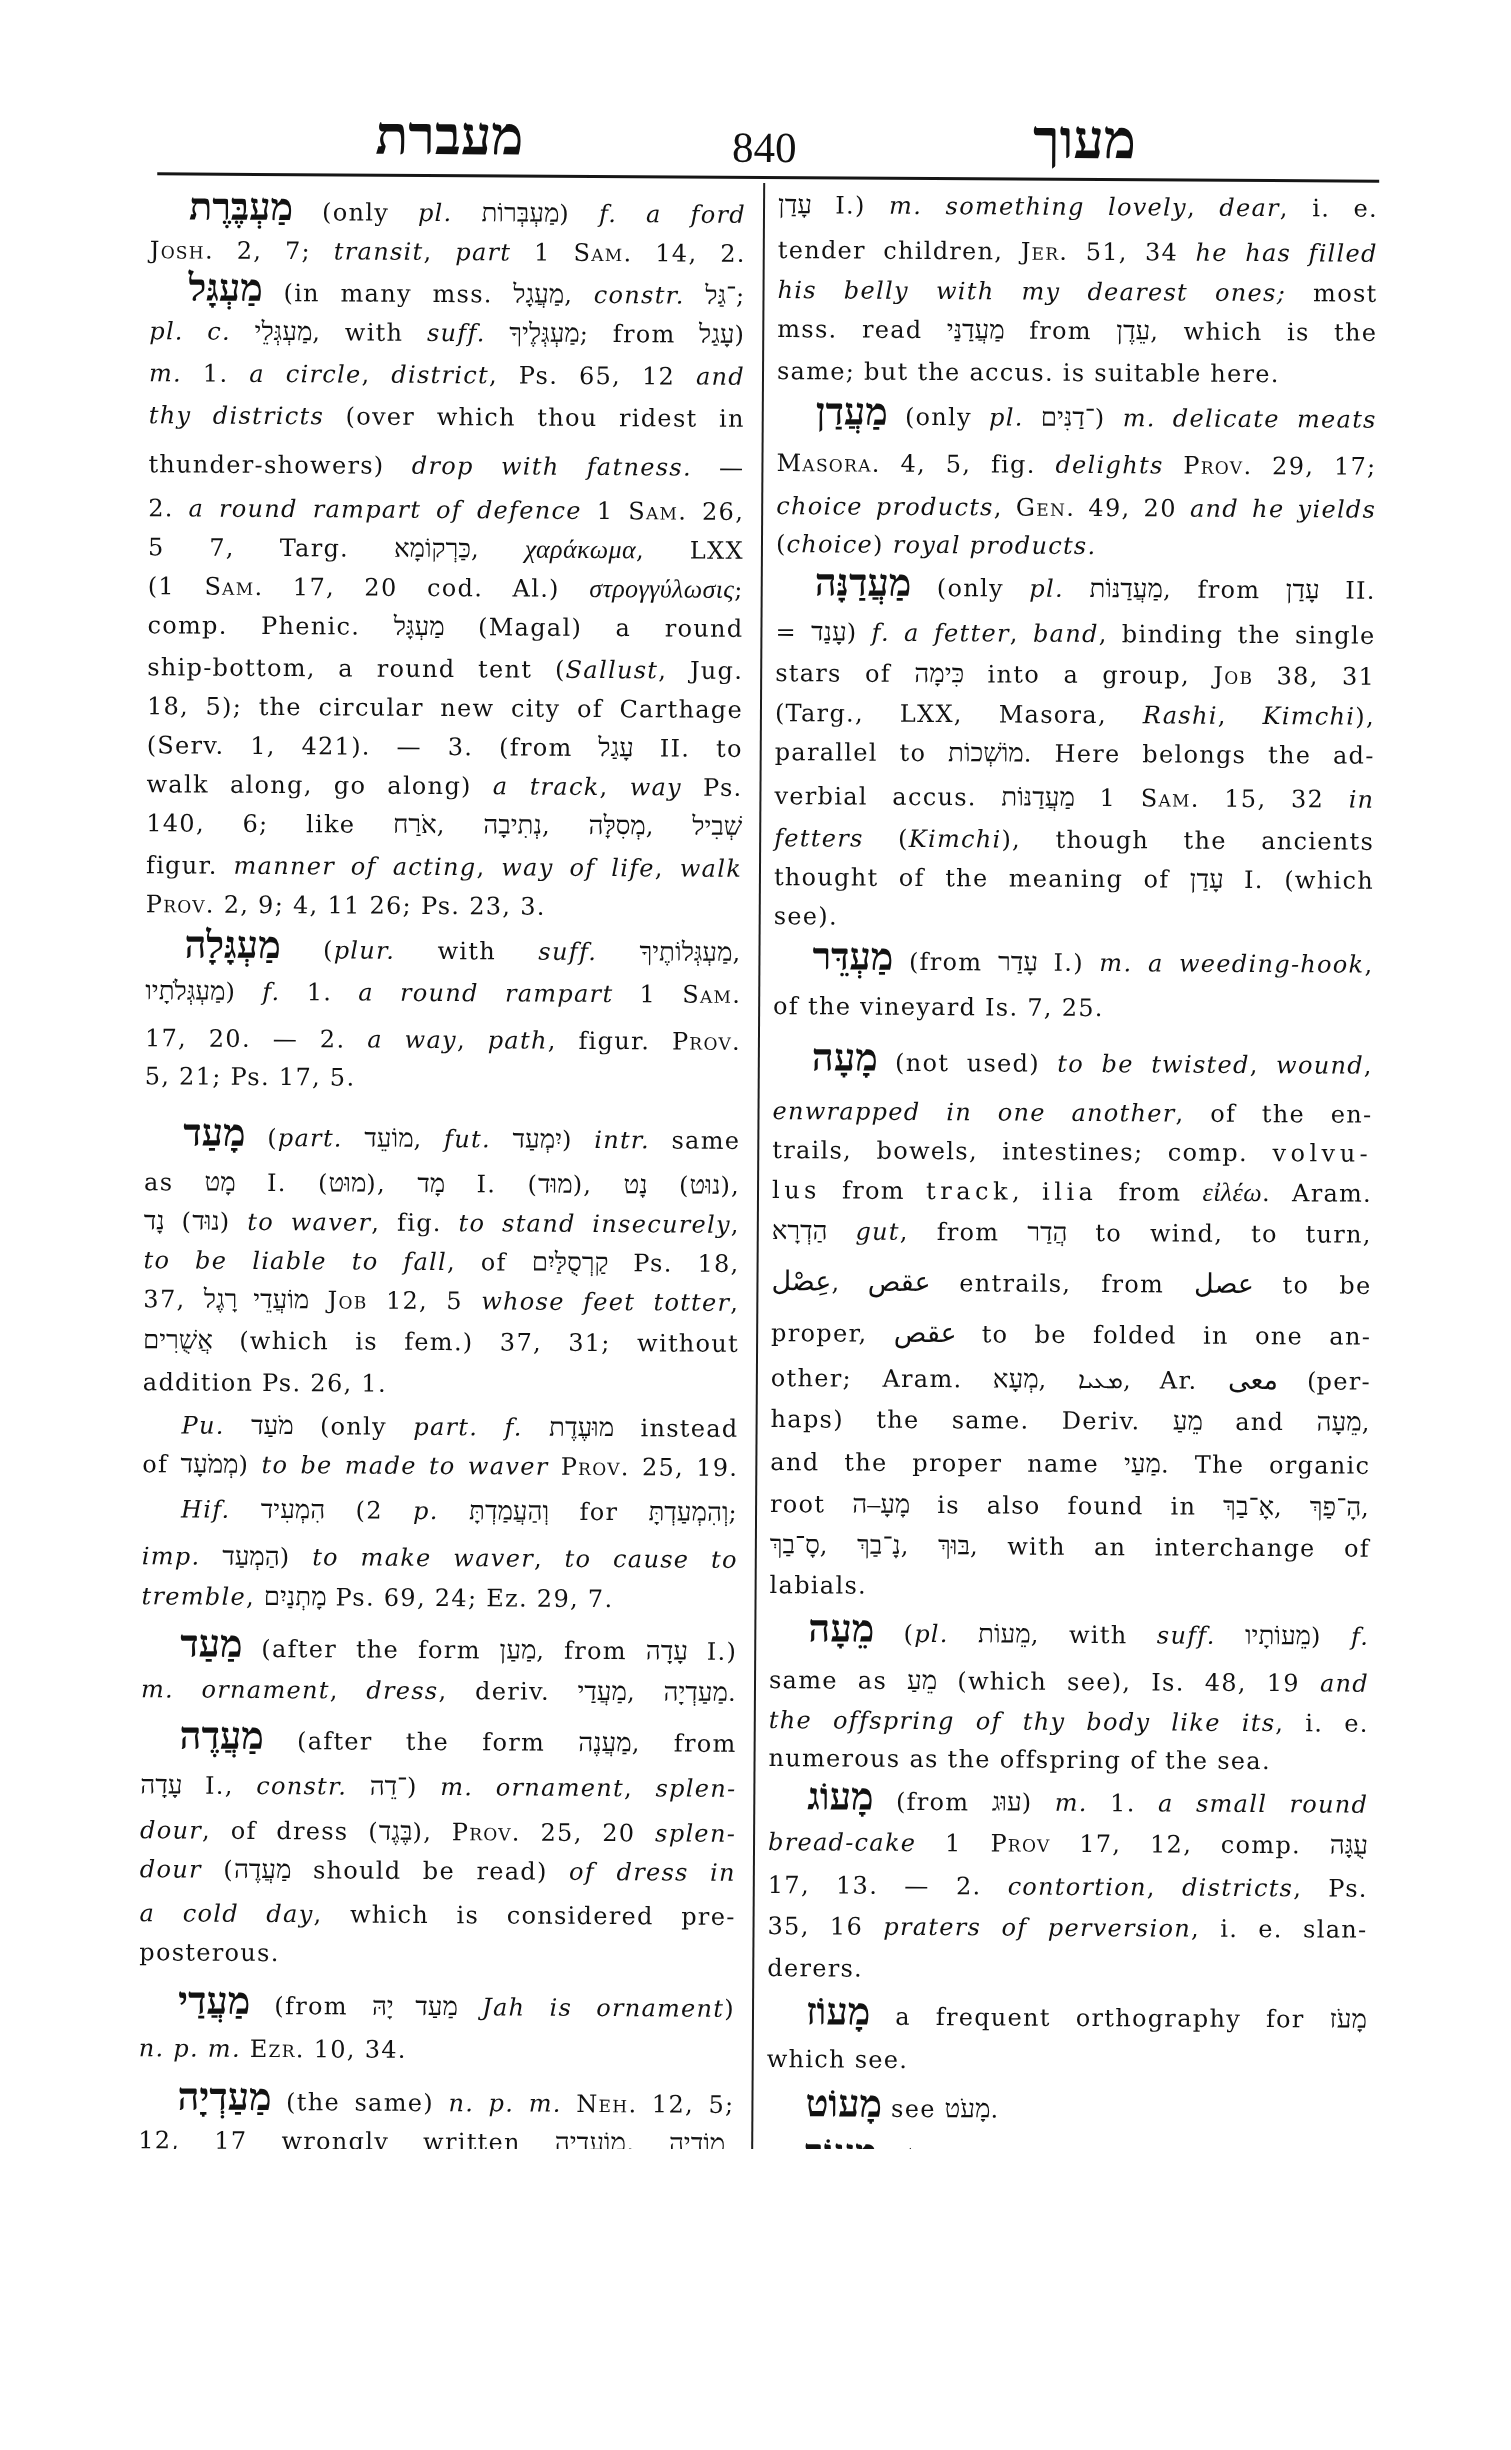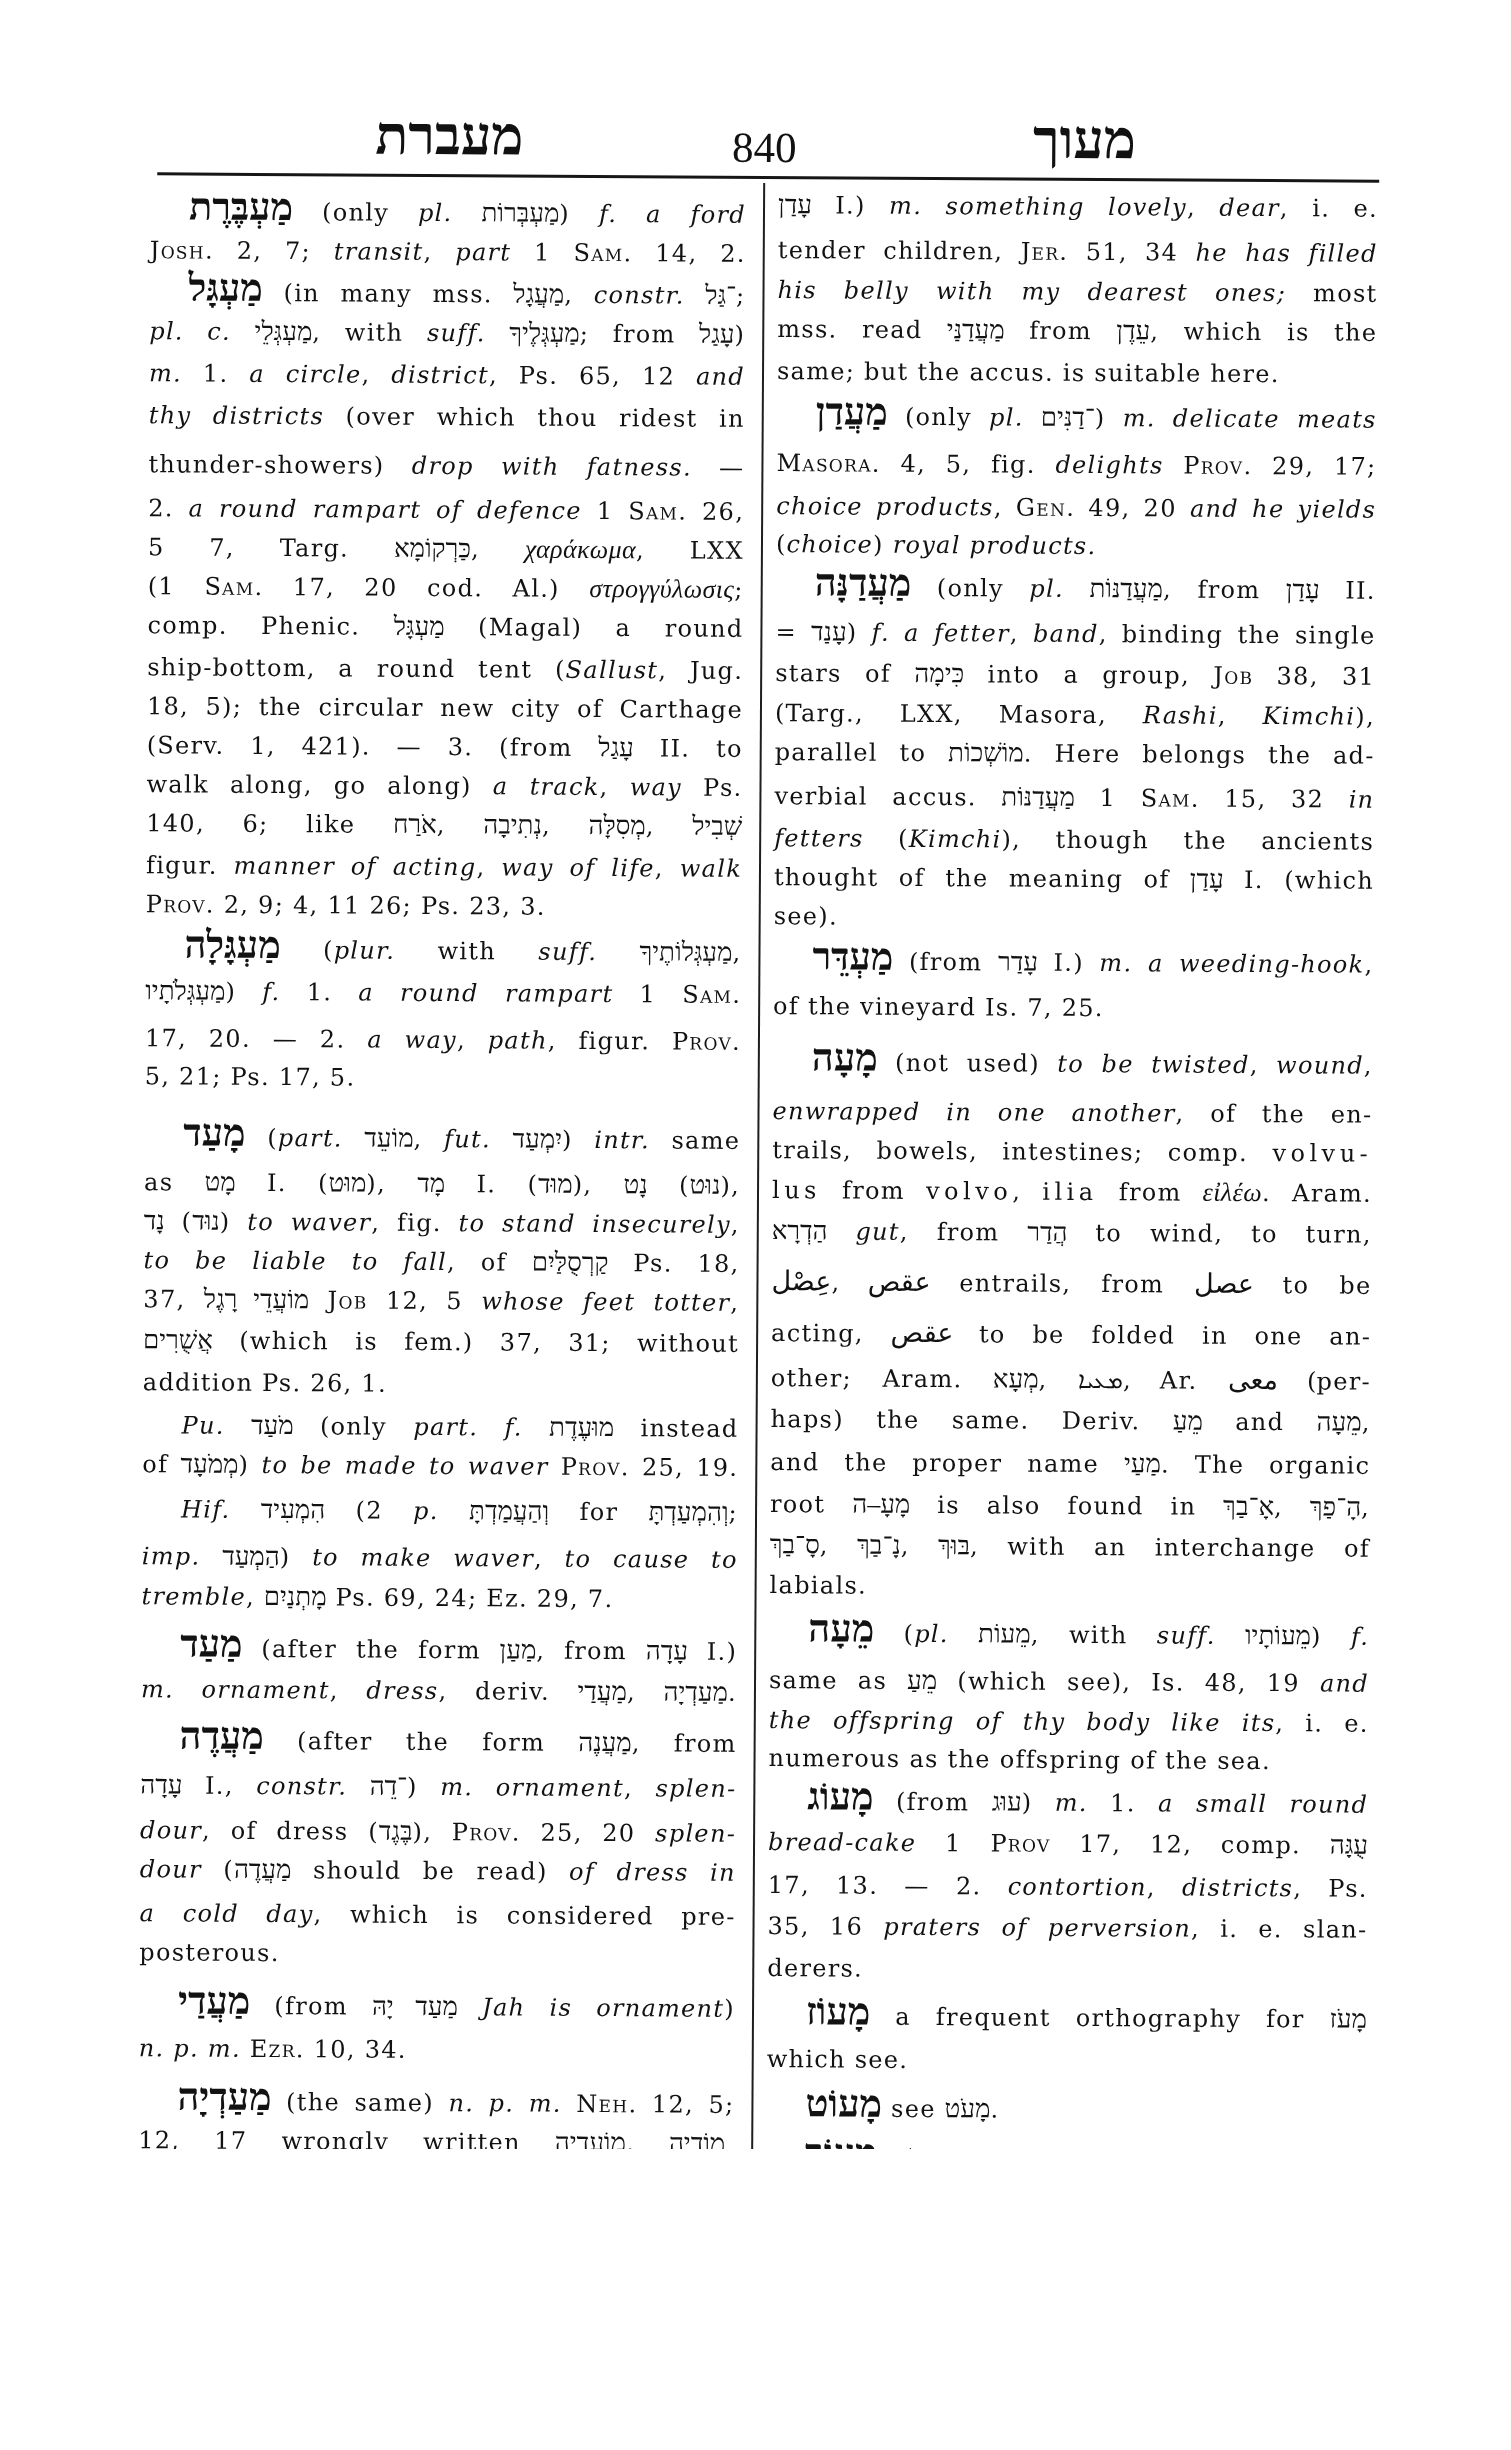--- a/index.html
+++ b/index.html
@@ -106,24 +106,24 @@
    <div class="ln" style="top:732px"><span class="r rm">parallel to </span><span class="r he" dir="rtl">מוֹשְׁכוֹת</span><span class="r rm">.  Here belongs the ad-</span></div>
    <div class="ln" style="top:776px"><span class="r rm">verbial accus. </span><span class="r he" dir="rtl">מַעֲדַנּוֹת</span><span class="r rm"> 1 </span><span class="r sc">Sam.</span><span class="r rm"> 15, 32 </span><span class="r i">in</span></div>
    <div class="ln" style="top:818px"><span class="r i">fetters</span><span class="r rm"> (</span><span class="r i">Kimchi</span><span class="r rm">), though the ancients</span></div>
    <div class="ln" style="top:857px"><span class="r rm">thought of the meaning of </span><span class="r he" dir="rtl">עָדַן</span><span class="r rm"> I. (which</span></div>
    <div class="ln end" style="top:896px"><span class="r rm">see).</span></div>
    <div class="ln ind" style="top:941px"><span class="r hw" dir="rtl">מַעְדֵּר</span><span class="r rm"> (from </span><span class="r he" dir="rtl">עָדַר</span><span class="r rm"> I.) </span><span class="r i">m. a weeding-hook</span><span class="r rm">,</span></div>
    <div class="ln end" style="top:986px"><span class="r rm">of the vineyard Is. 7, 25.</span></div>
    <div class="ln ind" style="top:1042px"><span class="r hw" dir="rtl">מָעָה</span><span class="r rm"> (not used) </span><span class="r i">to be twisted</span><span class="r rm">, </span><span class="r i">wound</span><span class="r rm">,</span></div>
    <div class="ln" style="top:1091px"><span class="r i">enwrapped in one another</span><span class="r rm">, of the en-</span></div>
    <div class="ln" style="top:1130px"><span class="r rm">trails, bowels, intestines; comp. </span><span class="r sp">volvu-</span></div>
-   <div class="ln" style="top:1170px"><span class="r sp">lus</span><span class="r rm"> from </span><span class="r sp">volvo</span><span class="r rm">, </span><span class="r sp">ilia</span><span class="r rm"> from </span><span class="r gr">εἰλέω</span><span class="r rm">. Aram.</span></div>
+   <div class="ln" style="top:1170px"><span class="r sp">lus</span><span class="r rm"> from </span><span class="r sp">track</span><span class="r rm">, </span><span class="r sp">ilia</span><span class="r rm"> from </span><span class="r gr">εἰλέω</span><span class="r rm">. Aram.</span></div>
    <div class="ln" style="top:1211px"><span class="r he" dir="rtl">הַדְרָא</span><span class="r rm"> </span><span class="r i">gut</span><span class="r rm">, from </span><span class="r he" dir="rtl">הֲדַר</span><span class="r rm"> to wind, to turn,</span></div>
    <div class="ln" style="top:1262px"><span class="r ar" dir="rtl">عِصْل</span><span class="r rm">, </span><span class="r ar" dir="rtl">عقص</span><span class="r rm"> entrails, from </span><span class="r ar" dir="rtl">عصل</span><span class="r rm"> to be</span></div>
-   <div class="ln" style="top:1313px"><span class="r rm">acting, </span><span class="r ar" dir="rtl">عقص</span><span class="r rm"> to be folded in one an-</span></div>
+   <div class="ln" style="top:1313px"><span class="r rm">proper, </span><span class="r ar" dir="rtl">عقص</span><span class="r rm"> to be folded in one an-</span></div>
    <div class="ln" style="top:1358px"><span class="r rm">other; Aram. </span><span class="r he" dir="rtl">מְעָא</span><span class="r rm">, </span><span class="r sy" dir="rtl">ܡܥܝܐ</span><span class="r rm">, Ar. </span><span class="r ar" dir="rtl">معى</span><span class="r rm"> (per-</span></div>
    <div class="ln" style="top:1399px"><span class="r rm">haps) the same.  Deriv. </span><span class="r he" dir="rtl">מֵעַ</span><span class="r rm"> and </span><span class="r he" dir="rtl">מֵעָה</span><span class="r rm">,</span></div>
    <div class="ln" style="top:1442px"><span class="r rm">and the proper name </span><span class="r he" dir="rtl">מַעַי</span><span class="r rm">.  The organic</span></div>
    <div class="ln" style="top:1484px"><span class="r rm">root </span><span class="r he" dir="rtl">מָעָ–ה</span><span class="r rm"> is also found in </span><span class="r he" dir="rtl">אָ־בַךְ</span><span class="r rm">, </span><span class="r he" dir="rtl">הָ־פַךְ</span><span class="r rm">,</span></div>
    <div class="ln" style="top:1525px"><span class="r he" dir="rtl">סָ־בַךְ</span><span class="r rm">, </span><span class="r he" dir="rtl">נָ־בַךְ</span><span class="r rm">, </span><span class="r he" dir="rtl">בּוּךְ</span><span class="r rm">, with an interchange of</span></div>
    <div class="ln end" style="top:1565px"><span class="r rm">labials.</span></div>
    <div class="ln ind" style="top:1613px"><span class="r hw" dir="rtl">מֵעָה</span><span class="r rm"> (</span><span class="r i">pl.</span><span class="r rm"> </span><span class="r he" dir="rtl">מֵעוֹת</span><span class="r rm">, with </span><span class="r i">suff.</span><span class="r rm"> </span><span class="r he" dir="rtl">מֵעוֹתָיו</span><span class="r rm">) </span><span class="r i">f.</span></div>
    <div class="ln" style="top:1660px"><span class="r rm">same as </span><span class="r he" dir="rtl">מֵעַ</span><span class="r rm"> (which see), Is. 48, 19 </span><span class="r i">and</span></div>
    <div class="ln" style="top:1700px"><span class="r i">the offspring of thy body like its</span><span class="r rm">, i. e.</span></div>
    <div class="ln end" style="top:1738px"><span class="r rm">numerous as the offspring of the sea.</span></div>

